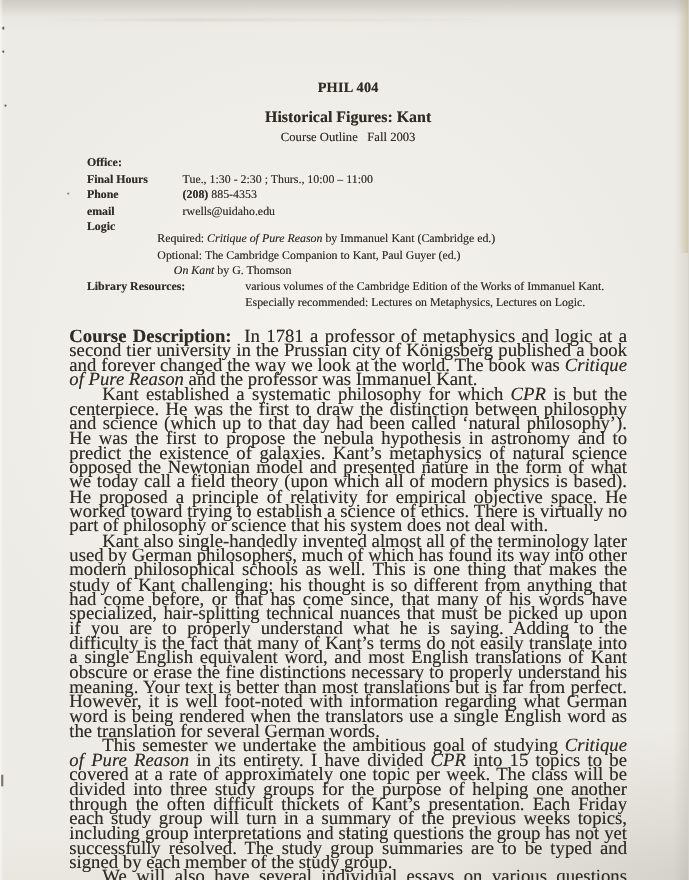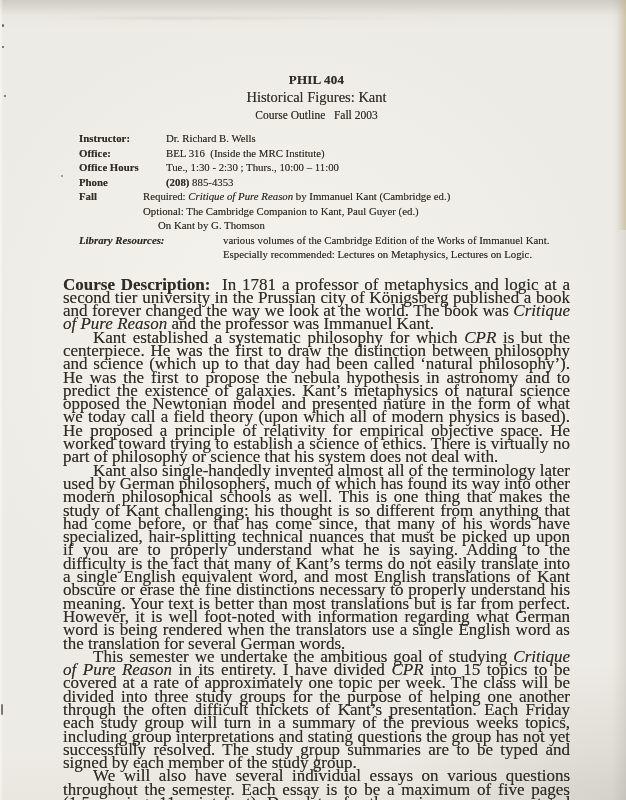--- a/index.html
+++ b/index.html
@@ -34,31 +34,31 @@
   .s2 { left:2px; top:46px;  width:2px; height:2px; }
   .s3 { left:4px; top:95px;  width:2px; height:2px; }
   .s4 { left:1px; top:704px; width:2px; height:11px; border-radius:1px; opacity:.8; }
   .s5 { left:61px; top:175px; width:2px; height:2px; opacity:.7; }
 
   
   .content { position:absolute; left:63px; top:66px; width:507px;
     text-shadow:0 0 0.5px rgba(47,43,37,0.55); }
   .doc-header { text-align:center; padding-top:6px; }
   .course-code  { font-weight:bold; font-size:13px;   line-height:15px; letter-spacing:0.2px; }
-  .course-title { font-weight:normal; font-size:14.5px; line-height:17px; margin-top:2px; }
+  .course-title { font-weight:bold; font-size:14.5px; line-height:17px; margin-top:12px; }
   .course-subtitle { font-size:11.5px; line-height:13px; margin-top:3px; white-space:pre-wrap; }
 
   .info { margin-top:9px; font-size:10.8px; line-height:14.5px; }
   .irow { display:flex; align-items:flex-start; }
   .ilabel { font-weight:bold; flex:none; padding-left:16px; }
   .w1 { width:87px; }
   .w2 { width:64px; }
-  .w3 { width:144px;font-style:italic; }
+  .w3 { width:144px; }
   .ival { white-space:pre-wrap; }
-  .ival-block { display:block; }
+  .ival-block { display:block;margin-top:11px; }
   .tline { display:block; }
   .tline.indent2 { padding-left:15px; }
   .lib { flex:0 0 350px; white-space:normal; }
 
   .note { text-align:center; margin-top:16px; font-size:11px; line-height:14px; }
 
   .bodytext { margin-top:16px; font-size:17px; line-height:13.3px; }
   .para { margin:0; text-align:justify; text-indent:30px; }
   .para.first { text-indent:0; }
 
@@ -86,41 +86,40 @@
   <div class="content">
 
     <div class="doc-header">
       <div class="course-code">PHIL 404</div>
       <div class="course-title">Historical Figures: Kant</div>
       <div class="course-subtitle">Course Outline   Fall 2003</div>
     </div>
 
     <div class="info">
       <div class="irow">
-        <span class="ilabel w1">Instructor:</span>
-        <span class="ival">Dr. Richard B. Wells</span>
+        <span class="ilabel w1">Office:</span>
       </div>
       <div class="irow">
-        <span class="ilabel w1">Office:</span>
-        <span class="ival">BEL 316  (Inside the MRC Institute)</span>
-      </div>
-      <div class="irow">
-        <span class="ilabel w1">Office Hours</span>
+        <span class="ilabel w1">Final Hours</span>
         <span class="ival">Tue., 1:30 - 2:30 ; Thurs., 10:00 – 11:00</span>
       </div>
       <div class="irow">
         <span class="ilabel w1">Phone</span>
         <span class="ival"><span style="font-weight: bold;">(208)</span> 885-4353</span>
       </div>
       <div class="irow">
-        <span class="ilabel w2">Fall</span>
+        <span class="ilabel w1">email</span>
+        <span class="ival">rwells@uidaho.edu</span>
+      </div>
+      <div class="irow">
+        <span class="ilabel w2">Logic</span>
         <span class="ival-block">
           <span class="tline">Required: <span style="font-style: italic;">Critique of Pure Reason</span> by Immanuel Kant (Cambridge ed.)</span>
           <span class="tline">Optional: <span style="">The Cambridge Companion to Kant</span>, Paul Guyer (ed.)</span>
-          <span class="tline indent2"><span style="">On Kant</span> by G. Thomson</span>
+          <span class="tline indent2"><span style="font-style: italic;">On Kant</span> by G. Thomson</span>
         </span>
       </div>
       <div class="irow">
         <span class="ilabel w3">Library Resources:</span>
         <span class="ival lib">various volumes of the Cambridge Edition of the Works of Immanuel Kant. Especially recommended: Lectures on Metaphysics, Lectures on Logic.</span>
       </div>
     </div>
 
 
     <div class="bodytext">

